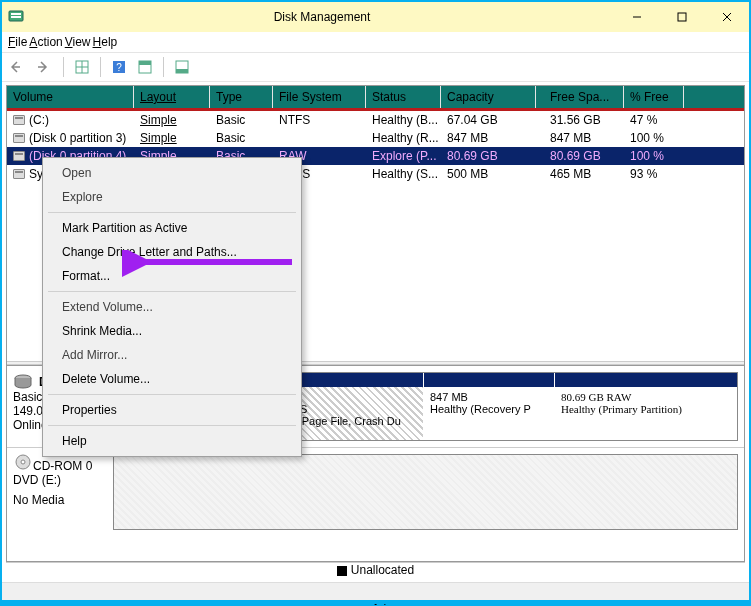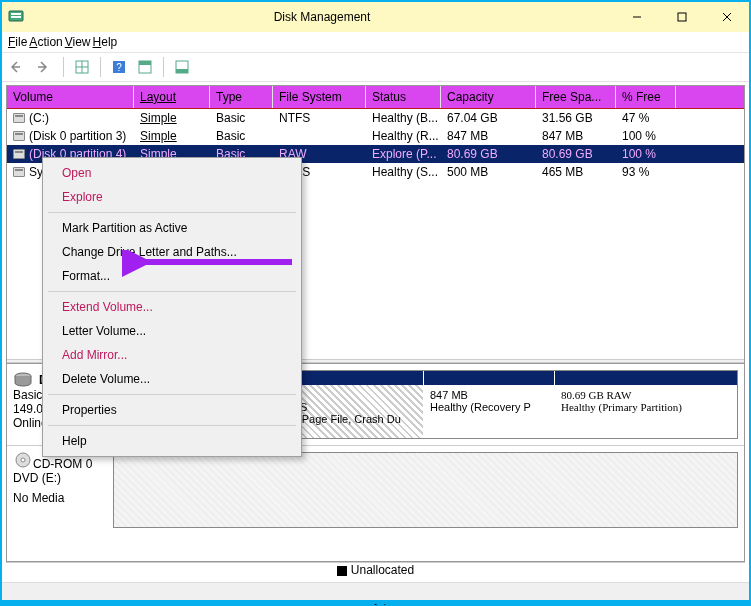--- a/index.html
+++ b/index.html
@@ -32,33 +32,33 @@
   .win-controls { display: flex; height: 100%; }
   .win-btn { width: 45px; display: flex; align-items: center; justify-content: center; }
   .menubar { height: 20px; display: flex; align-items: center; padding: 0 6px; gap: 2px; }
   .menubar span:first-letter { text-decoration: underline; }
   .toolbar { height: 30px; border-top: 1px solid #e5e5e5; border-bottom: 1px solid #e5e5e5; display: flex; align-items: center; padding: 0 6px; gap: 4px; }
   .tool-btn { width: 22px; height: 22px; display: flex; align-items: center; justify-content: center; border: 1px solid transparent; }
   .tool-sep { width: 1px; height: 20px; background: #ccc; margin: 0 3px; }
 
   .content { flex: 1; display: flex; flex-direction: column; border: 1px solid #999; margin: 3px 4px 0 4px; }
   .vol-table { flex: 0 0 auto; }
-  .vol-header { display: flex; background: #d946ef; border-bottom: 1px solid #b91c1c; }
+  .vol-header { display: flex; background: #0f766e; border-bottom: 3px solid #b91c1c; }
   .vol-header .col { padding: 4px 6px; border-right: 1px solid #e5e5e5; font-weight: 400; }
   .vol-body { height: 250px; overflow: hidden; position: relative; }
   .vol-row { display: flex; padding: 1px 0; height: 18px; align-items: center; }
   .vol-row.selected { background: #0a246a; color: #f0abfc; }
   .vol-row .col { padding: 0 6px; white-space: nowrap; overflow: hidden; }
   .c-vol { width: 127px; display:flex; align-items:center; gap:4px;}
   .c-layout { width: 76px; text-decoration: underline; }
   .c-type { width: 63px; }
   .c-fs { width: 93px; }
   .c-status { width: 75px; }
   .c-cap { width: 95px; }
-  .c-free { width: 80px; }
+  .c-free { width: 80px; margin-left: 8px; }
   .c-pct { width: 60px; }
   .mini-disk-icon { width: 12px; height:10px; background:#ddd; border:1px solid #888; border-radius:1px; position:relative; flex-shrink:0;}
   .mini-disk-icon::after{content:"";position:absolute;top:1px;left:1px;right:1px;height:2px;background:#888;}
 
   .splitter { height: 4px; background: #f0f0f0; border-top:1px solid #ccc; border-bottom:1px solid #ccc;}
 
   .graphical { flex: 0 0 auto; border-top:1px solid #999; }
   .disk-block { display: flex; height: 82px; border-bottom: 1px solid #ccc; padding: 6px; gap: 0; }
   .disk-label { width: 100px; display:flex; flex-direction:column; padding-top: 2px;}
   .disk-label .dicon { display:flex; align-items:center; gap:6px; font-weight:600;}
@@ -82,21 +82,21 @@
     position: absolute;
     left: 40px; top: 155px;
     width: 260px;
     background: #f0f0f0;
     border: 1px solid #a0a0a0;
     box-shadow: 3px 3px 6px rgba(0,0,0,.25);
     padding: 3px;
     z-index: 50;
   }
   .ctx-item { padding: 5px 16px; font-size: 12px; }
-  .ctx-item.disabled { color: #be185d; }
+  .ctx-item.disabled { color: #404040; }
   .ctx-sep { height: 1px; background: #d0d0d0; margin: 3px 2px; }
 
   .annot-arrow { position:absolute; left:120px; top:248px; z-index:60; pointer-events:none; }
 
 </style>
 </head>
 <body>
 
 <div class="window">
 
@@ -305,21 +305,21 @@
 
   <div class="context-menu">
     <div class="ctx-item disabled">Open</div>
     <div class="ctx-item disabled">Explore</div>
     <div class="ctx-sep"></div>
     <div class="ctx-item">Mark Partition as Active</div>
     <div class="ctx-item">Change Drive Letter and Paths...</div>
     <div class="ctx-item">Format...</div>
     <div class="ctx-sep"></div>
     <div class="ctx-item disabled">Extend Volume...</div>
-    <div class="ctx-item">Letter Volume...</div>
+    <div class="ctx-item">Shrink Media...</div>
     <div class="ctx-item disabled">Add Mirror...</div>
     <div class="ctx-item">Delete Volume...</div>
     <div class="ctx-sep"></div>
     <div class="ctx-item">Properties</div>
     <div class="ctx-sep"></div>
     <div class="ctx-item">Help</div>
   </div>
 
   <svg class="annot-arrow" width="180" height="30">
     <defs>

